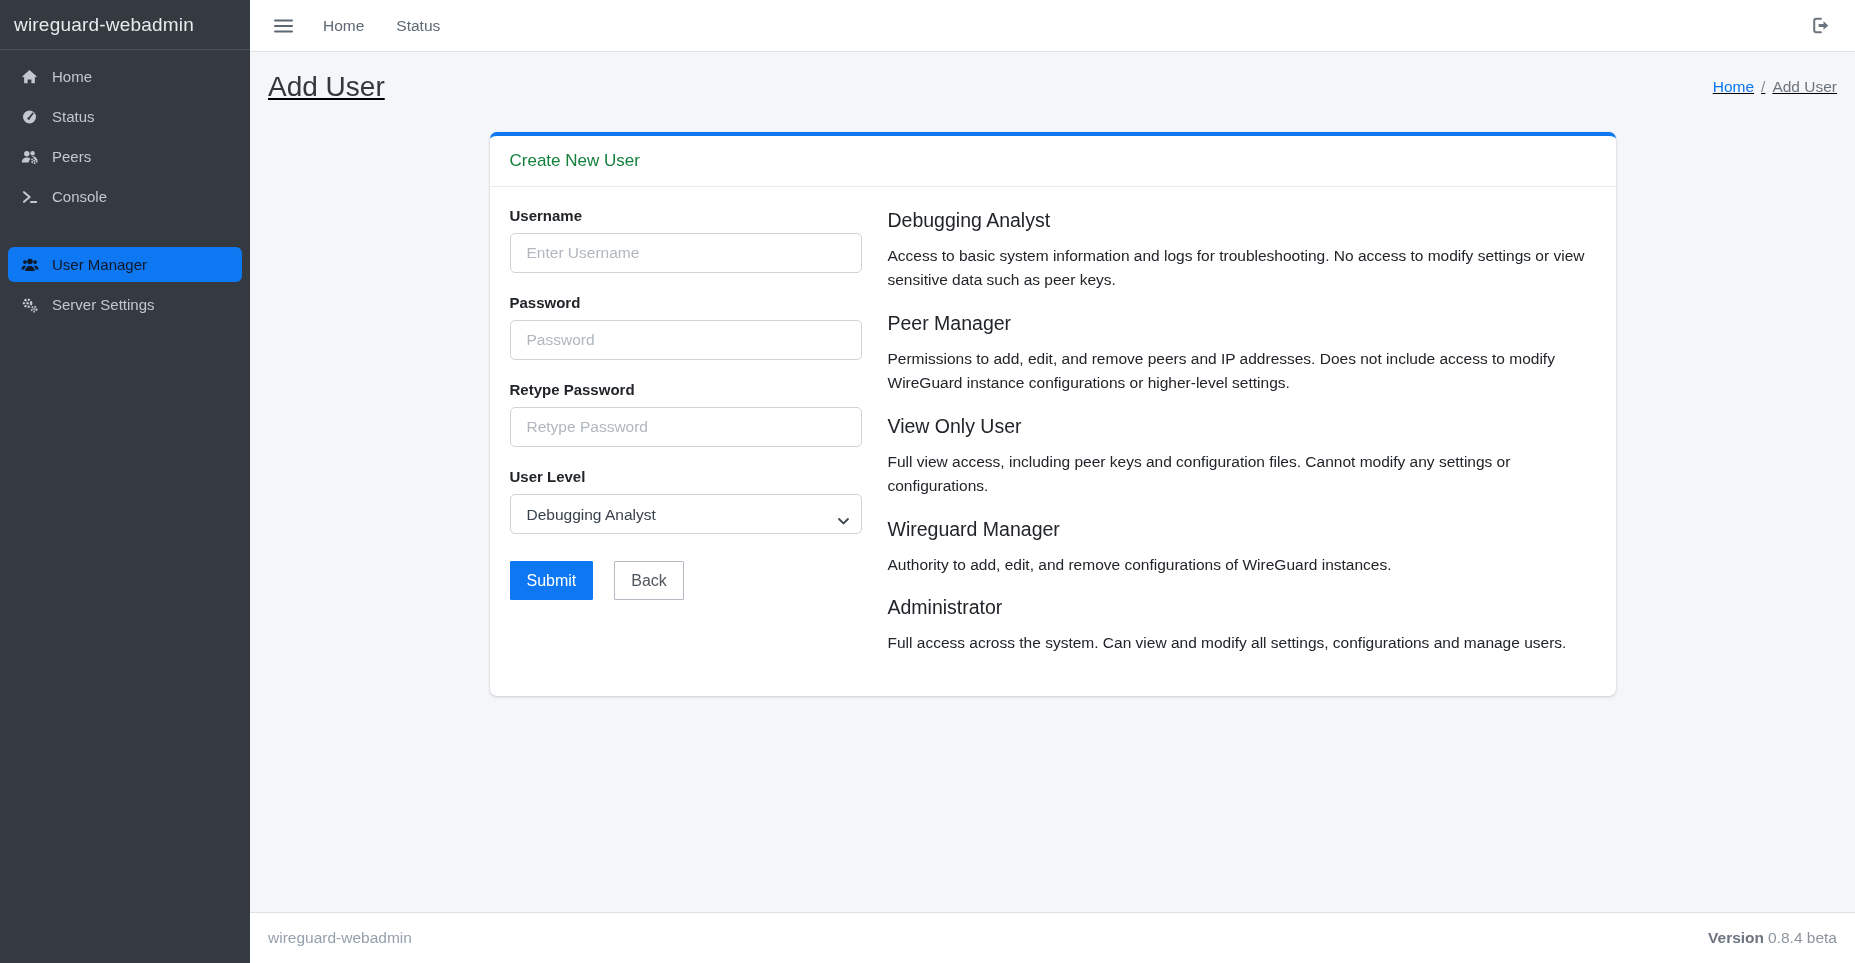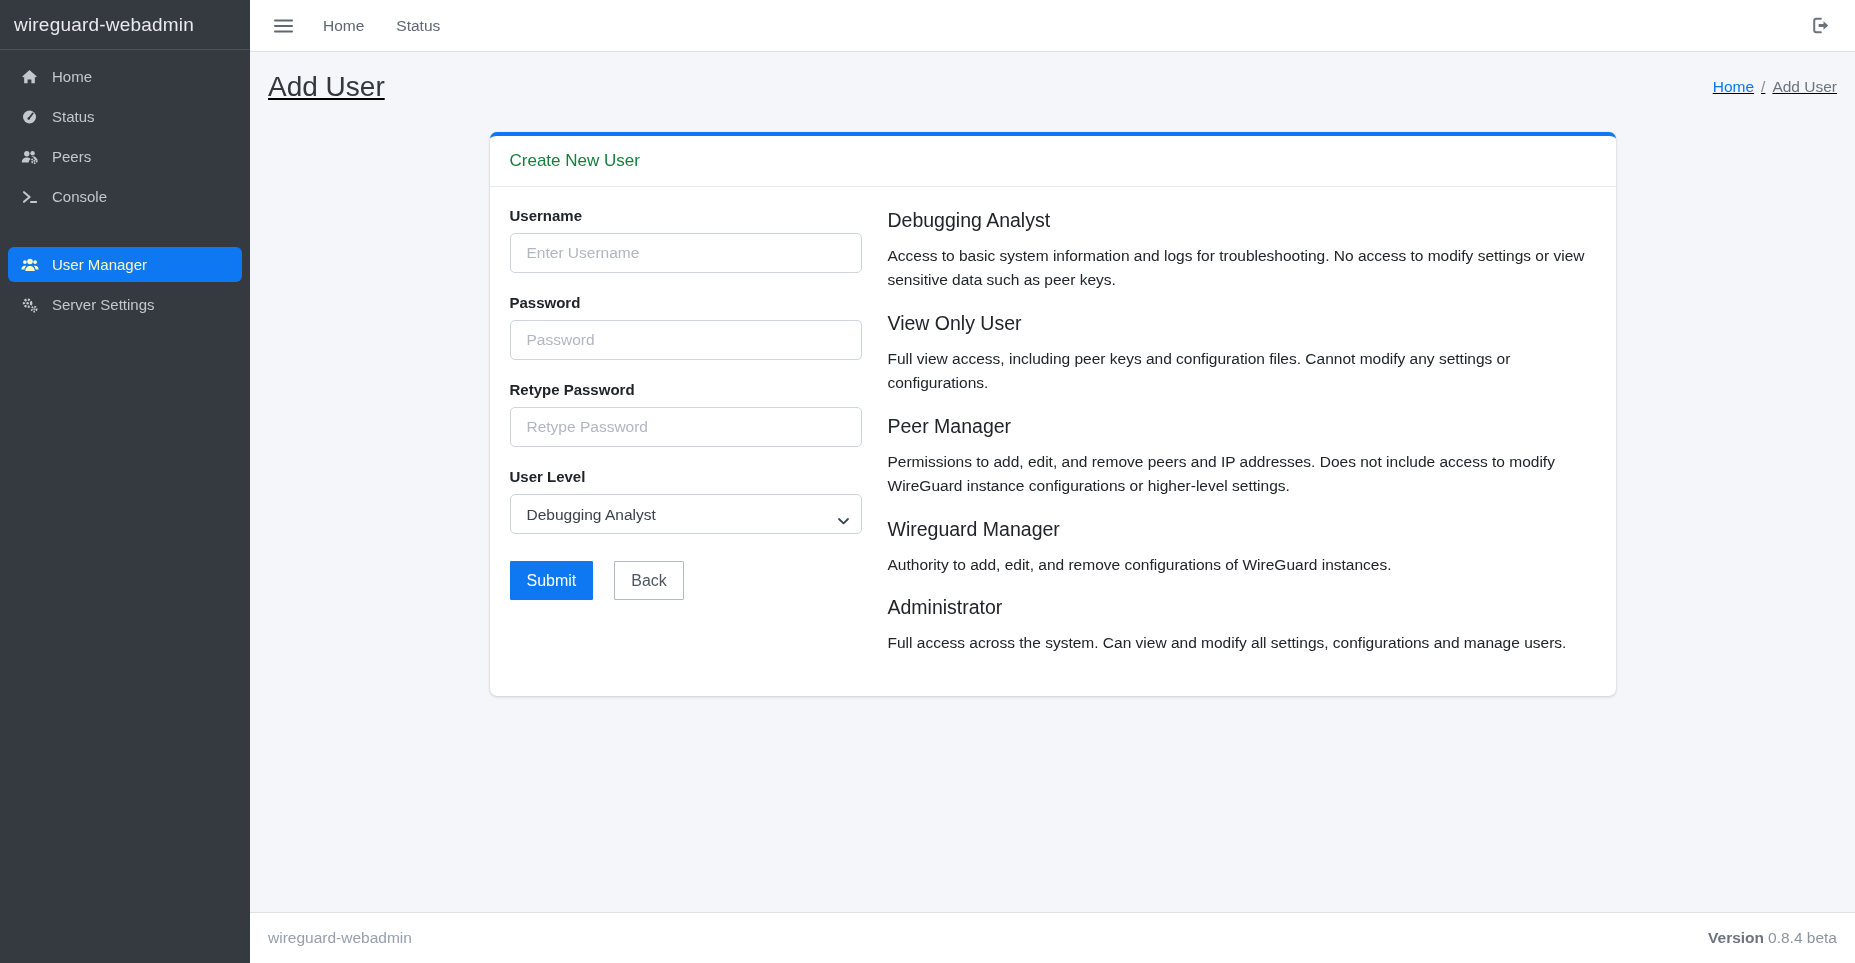--- a/index.html
+++ b/index.html
@@ -23,21 +23,21 @@
     white-space: nowrap; overflow: hidden;
   }
   .menu { padding: 9px 8px; }
   .nav-item {
     display: flex; align-items: center;
     padding: 9px 10px; margin-bottom: 5px; border-radius: 6px;
     color: #c2c7d0; font-size: 15px; text-decoration: none; cursor: pointer;
   }
   .nav-icon { width: 23px; margin-right: 11px; display: flex; align-items: center; justify-content: center; flex: none; }
   .nav-icon svg { display: block; }
-  .nav-item.active { background: #0d78f2; color: #fef9c3; margin-top: 33px; }
+  .nav-item.active { background: #0d78f2; color: #0f172a; margin-top: 33px; }
 
   
   .main { flex: 1; display: flex; flex-direction: column; min-width: 0; }
 
   .navbar {
     height: 52px; flex: none; background: #fff; border-bottom: 1px solid #dee2e6;
     display: flex; align-items: center; padding: 0 20px;
   }
   .hamburger {
     background: none; border: 0; padding: 6px 4px; margin-right: 26px;
@@ -259,26 +259,26 @@
               <button class="btn btn-back">Back</button>
             </div>
           </div>
 
           <div class="roles-col">
             <div class="role-block">
               <h3 class="role-title">Debugging Analyst</h3>
               <p class="role-desc">Access to basic system information and logs for troubleshooting. No access to modify settings or view sensitive data such as peer keys.</p>
             </div>
             <div class="role-block">
+              <h3 class="role-title">Peer Manager</h3>
+              <p class="role-desc">Permissions to add, edit, and remove peers and IP addresses. Does not include access to modify WireGuard instance configurations or higher-level settings.</p>
+            </div>
+            <div class="role-block">
               <h3 class="role-title">View Only User</h3>
               <p class="role-desc">Full view access, including peer keys and configuration files. Cannot modify any settings or configurations.</p>
-            </div>
-            <div class="role-block">
-              <h3 class="role-title">Peer Manager</h3>
-              <p class="role-desc">Permissions to add, edit, and remove peers and IP addresses. Does not include access to modify WireGuard instance configurations or higher-level settings.</p>
             </div>
             <div class="role-block">
               <h3 class="role-title">Wireguard Manager</h3>
               <p class="role-desc">Authority to add, edit, and remove configurations of WireGuard instances.</p>
             </div>
             <div class="role-block">
               <h3 class="role-title">Administrator</h3>
               <p class="role-desc">Full access across the system. Can view and modify all settings, configurations and manage users.</p>
             </div>
           </div>

